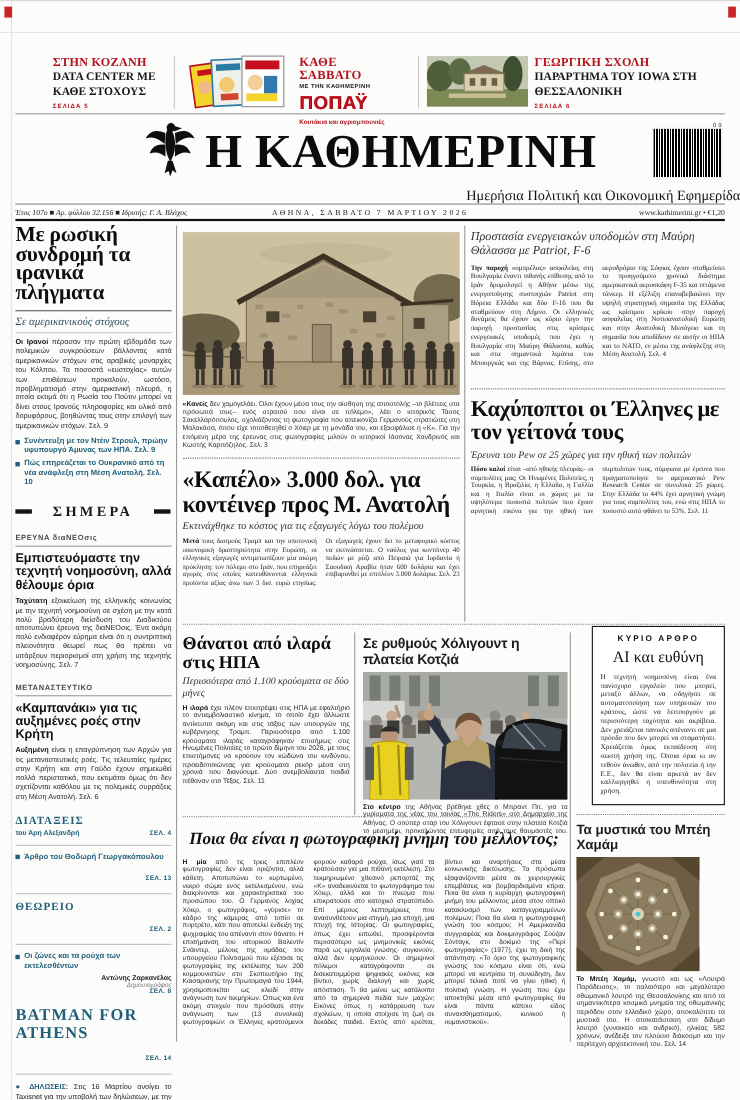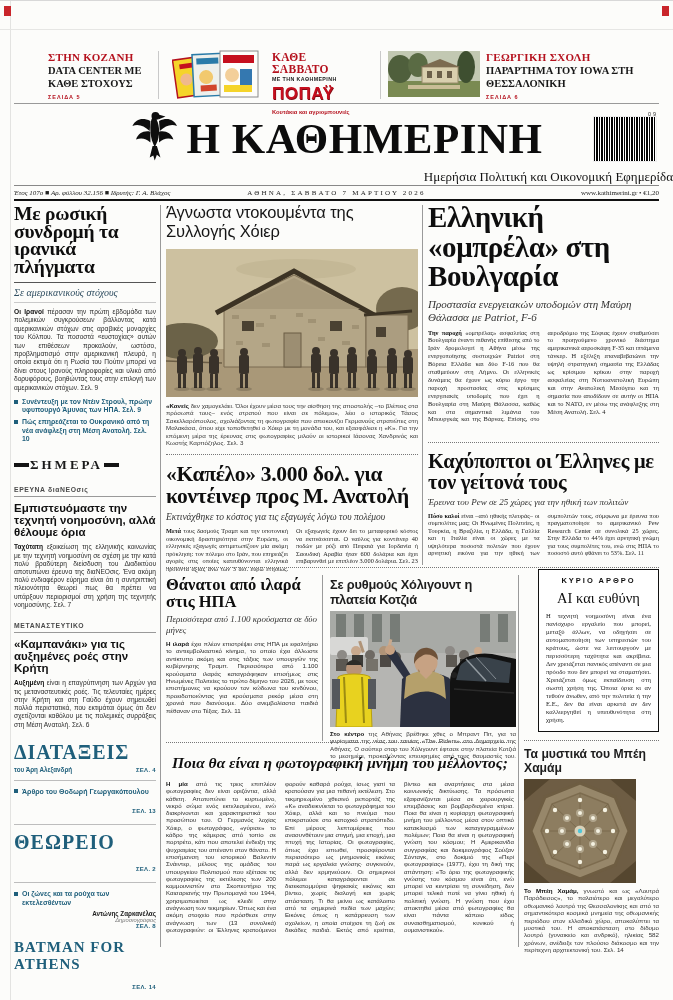--- a/index.html
+++ b/index.html
@@ -44,27 +44,27 @@
 
   
   .leftcol{position:absolute;left:14px;top:204px;width:142px;}
   .lead-hl{font-size:19.5px;line-height:17.5px;letter-spacing:-.2px;}
   .lead-sub{font-size:10px;line-height:11px;color:#2e4d60;border-top:1px solid #555;border-bottom:1px solid #c9c9c9;padding:4px 0;margin-top:7px;}
   .lead-body{font-size:6.6px;line-height:8.4px;margin-top:5px;}
   .lead-bullets{margin-top:6px;}
   .lbul{display:flex;gap:4px;margin-top:4px;}
   .sq{width:4px;height:4px;background:#1f5f7b;margin-top:1.5px;flex:none;}
   .lbul span{font-size:6.9px;line-height:8.2px;font-weight:700;color:#1f5f7b;}
-  .simera{display:flex;align-items:center;gap:1px;margin-top:14px;}
+  .simera{display:flex;align-items:center;gap:19px;margin-top:14px;}
   .simera .bar{height:4px;width:15px;background:#141414;flex:none;}
   .simera .t{font-family:"Liberation Serif","DejaVu Serif",serif;font-weight:700;font-size:13px;letter-spacing:3px;color:#1a1a1a;}
   .kicker{font-size:6.8px;font-weight:700;letter-spacing:.6px;color:#4a4a4a;border-bottom:1px solid #999;padding-bottom:3px;margin-top:13px;}
   .sec-hl{font-size:11.5px;line-height:11.8px;font-weight:700;color:#101010;margin-top:6px;}
   .sec-body{font-size:6.6px;line-height:8.2px;margin-top:5px;}
-  .idx-head{font-family:"Liberation Serif","DejaVu Serif",serif;font-weight:700;font-size:20px;letter-spacing:1px;color:#1f5f7b;margin-top:12px;}
+  .idx-head{font-family:"Liberation Serif","DejaVu Serif",serif;font-weight:700;font-size:10px;letter-spacing:1px;color:#1f5f7b;margin-top:12px;}
   .idx-row{display:flex;justify-content:space-between;align-items:baseline;margin-top:2px;}
   .idx-by{font-size:6.3px;font-weight:700;color:#1f5f7b;}
   .idx-page{font-size:6px;font-weight:700;color:#1f5f7b;letter-spacing:.3px;}
   .idx-hair{border-top:1px solid #bdbdbd;margin-top:7px;}
   .idx-item{display:flex;gap:4px;margin-top:7px;}
   .idx-item span{font-size:7px;line-height:8.6px;font-weight:700;color:#1f5f7b;}
   .idx-right{text-align:right;margin-top:3px;}
   .idx-author{font-size:6.3px;font-weight:700;color:#222;}
   .idx-role{font-size:5.8px;font-style:italic;color:#777;}
   .batman{font-family:"Liberation Serif","DejaVu Serif",serif;font-weight:700;font-size:15px;line-height:16.5px;letter-spacing:1px;color:#1f5f7b;margin-top:10px;}
@@ -266,21 +266,20 @@
   <div class="idx-hair"></div>
   <div class="dil just"><span class="dot">●</span> <b>ΔΗΛΩΣΕΙΣ:</b> <span>Στις 16 Μαρτίου ανοίγει το Taxisnet για την υποβολή των δηλώσεων, με την προθεσμία να εκπνέει στις 15 Ιουλίου. Προβλέπεται έκπτωση 2%-4% για εφάπαξ εξόφληση του φόρου, ανάλογα με το πότε υποβλήθηκε η δήλωση. Σελ. 22</span></div>
 </div>
 
 <div class="vrule" style="left:160px;top:204px;height:742px;"></div>
 <div class="vrule" style="left:422px;top:204px;height:360px;"></div>
 <div class="vrule" style="left:322px;top:574px;height:166px;"></div>
 <div class="vrule" style="left:518px;top:574px;height:372px;"></div>
 
 <div class="centercol">
-  <div class="hoyer-hl">Άγνωστα ντοκουμέντα της Συλλογής Χόιερ</div>
   <svg class="photo" style="margin-top:8px;" width="252" height="148" viewBox="0 0 252 148">
     <rect width="252" height="148" fill="#cdc1a0"></rect>
     <rect y="100" width="252" height="48" fill="#a99878"></rect>
     <ellipse cx="18" cy="92" rx="34" ry="18" fill="#6b6248"></ellipse>
     <ellipse cx="236" cy="60" rx="26" ry="22" fill="#756a4e"></ellipse>
     <ellipse cx="130" cy="20" rx="60" ry="10" fill="#c4b896"></ellipse>
     <polygon points="58,60 128,26 200,62 200,118 58,118" fill="#b4a687" stroke="#7a6b50" stroke-width="1"></polygon>
     <polyline points="50,64 128,22 208,66" fill="none" stroke="#3c3324" stroke-width="5"></polyline>
     <polygon points="64,60 128,29 194,60" fill="#a89a7c"></polygon>
     <rect x="200" y="66" width="42" height="52" fill="#ab9d80" stroke="#7a6b50" stroke-width="1"></rect>
@@ -360,21 +359,20 @@
     </g>
   </svg>
   <div class="caption just"><b class="intro">«Κανείς</b> <span>δεν χαμογελάει. Όλοι έχουν μέσα τους την αίσθηση της αποστολής –το βλέπεις στα πρόσωπά τους– ενός στρατού που είναι σε πόλεμο», λέει ο ιστορικός Τάσος Σακελλαρόπουλος, σχολιάζοντας τη φωτογραφία που απεικονίζει Γερμανούς στρατιώτες στη Μαλακάσα, όπου είχε τοποθετηθεί ο Χόιερ με τη μονάδα του, και εξασφάλισε η «Κ». Για την επόμενη μέρα της έρευνας στις φωτογραφίες μιλούν οι ιστορικοί Ιάσονας Χανδρινός και Κωστής Καρπόζηλος. Σελ. 3</span></div>
   <div class="dotted" style="margin-top:8px;"></div>
   <div class="hl kapelo-hl">«Καπέλο» 3.000 δολ. για κοντέινερ προς Μ. Ανατολή</div>
   <div class="subhead kapelo-sub">Εκτινάχθηκε το κόστος για τις εξαγωγές λόγω του πολέμου</div>
   <div class="body-serif cols2 kapelo-cols just"><b class="intro">Μετά</b> <span>τους δασμούς Τραμπ και την υποτονική οικονομική δραστηριότητα στην Ευρώπη, οι ελληνικές εξαγωγές αντιμετωπίζουν μία ακόμη πρόκληση: τον πόλεμο στο Ιράν, που επηρεάζει αγορές στις οποίες κατευθύνονται ελληνικά προϊόντα αξίας άνω των 3 δισ. ευρώ ετησίως. Οι εξαγωγείς έχουν δει το μεταφορικό κόστος να εκτινάσσεται. Ο ναύλος για κοντέινερ 40 ποδών με ρύζι από Πειραιά για Ιορδανία ή Σαουδική Αραβία ήταν 600 δολάρια και έχει επιβαρυνθεί με επιπλέον 3.000 δολάρια. Σελ. 23</span></div>
 </div>
 
 <div class="rightcol">
-  <div class="hl bulg-hl">Ελληνική «ομπρέλα» στη Βουλγαρία</div>
   <div class="subhead bulg-sub">Προστασία ενεργειακών υποδομών στη Μαύρη Θάλασσα με Patriot, F-6</div>
   <div class="body-serif cols2 bulg-cols just"><b class="intro">Την παροχή</b> <span>«ομπρέλας» ασφαλείας στη Βουλγαρία έναντι πιθανής επίθεσης από το Ιράν δρομολογεί η Αθήνα μέσω της ενεργοποίησης συστοιχιών Patriot στη Βόρεια Ελλάδα και δύο F-16 που θα σταθμεύουν στη Λήμνο. Οι ελληνικές δυνάμεις θα έχουν ως κύριο έργο την παροχή προστασίας στις κρίσιμες ενεργειακές υποδομές που έχει η Βουλγαρία στη Μαύρη Θάλασσα, καθώς και στα σημαντικά λιμάνια του Μπουργκάς και της Βάρνας. Επίσης, στο αεροδρόμιο της Σόφιας έχουν σταθμεύσει το προηγούμενο χρονικό διάστημα αμερικανικά αεροσκάφη F-35 και ιπτάμενα τάνκερ. Η εξέλιξη επαναβεβαιώνει την υψηλή στρατηγική σημασία της Ελλάδας ως κρίσιμου κρίκου στην παροχή ασφαλείας στη Νοτιοανατολική Ευρώπη και στην Ανατολική Μεσόγειο και τη σημασία που αποδίδουν σε αυτήν οι ΗΠΑ και το ΝΑΤΟ, εν μέσω της ανάφλεξης στη Μέση Ανατολή. Σελ. 4</span></div>
   <div class="dotted" style="margin-top:7px;"></div>
   <div class="hl pew-hl">Καχύποπτοι οι Έλληνες με τον γείτονά τους</div>
   <div class="subhead pew-sub">Έρευνα του Pew σε 25 χώρες για την ηθική των πολιτών</div>
   <div class="body-serif cols2 pew-cols just"><b class="intro">Πόσο καλοί</b> <span>είναι –από ηθικής πλευράς– οι συμπολίτες μας; Οι Ηνωμένες Πολιτείες, η Τουρκία, η Βραζιλία, η Ελλάδα, η Γαλλία και η Ιταλία είναι οι χώρες με τα υψηλότερα ποσοστά πολιτών που έχουν αρνητική εικόνα για την ηθική των συμπολιτών τους, σύμφωνα με έρευνα που πραγματοποίησε το αμερικανικό Pew Research Center σε συνολικά 25 χώρες. Στην Ελλάδα το 44% έχει αρνητική γνώμη για τους συμπολίτες του, ενώ στις ΗΠΑ το ποσοστό αυτό φθάνει το 53%. Σελ. 11</span></div>
 </div>
 
 <div class="abs dotted" style="left:166px;top:566px;width:493px;"></div>
 

